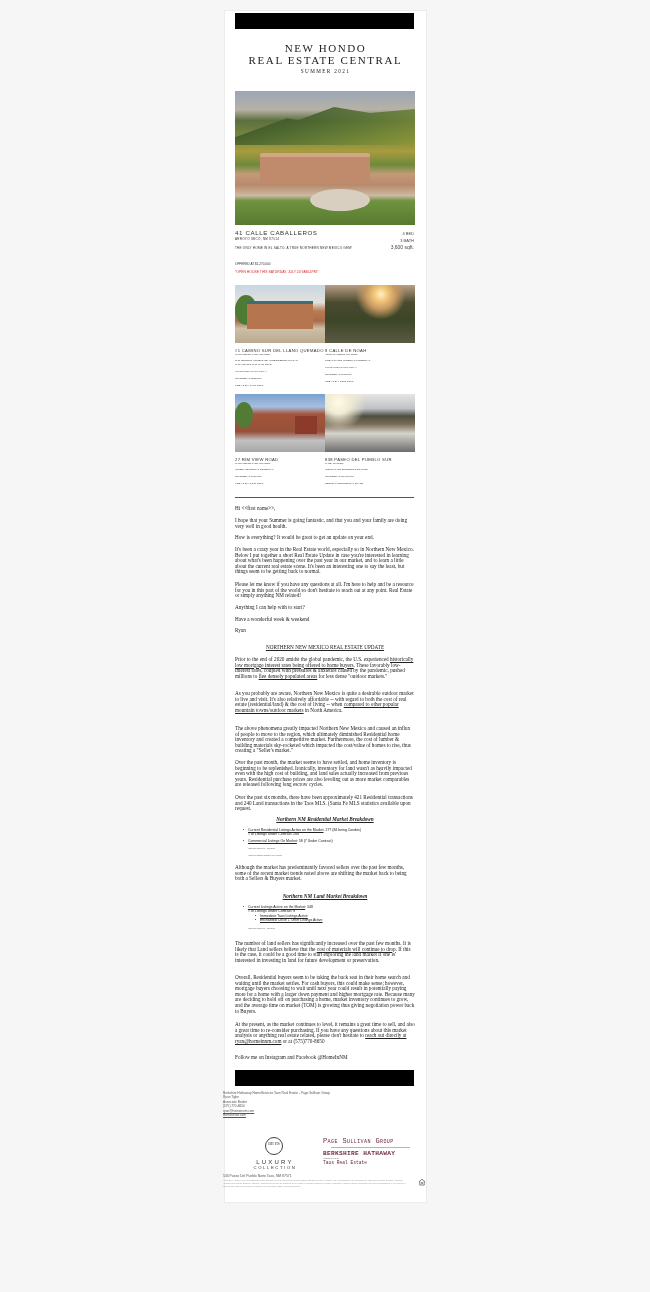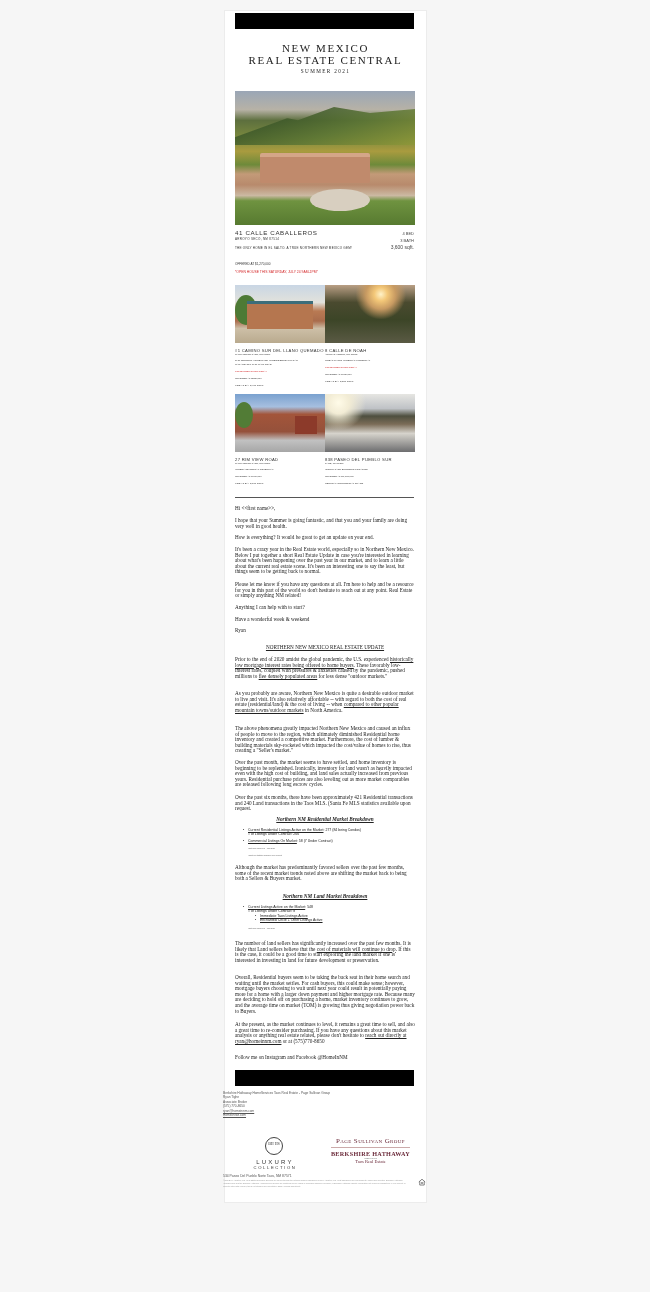--- a/index.html
+++ b/index.html
@@ -50,37 +50,37 @@
   .bullets { position: absolute; font-family: "Liberation Sans", sans-serif; font-size: 3.5px; line-height: 4.4px; color: #222; }
   .bullets .dot { position: absolute; left: -5px; }
   .bullets u { text-decoration: underline; }
   .note { font-size: 1.8px; color: #666; }
   .footer-small { position: absolute; left: 223px; font-family: "Liberation Sans", sans-serif; font-size: 3.2px; line-height: 4.4px; color: #555; }
   .footer-small a { color: #555; text-decoration: underline; }
   .logo-circle { position: absolute; left: 265px; top: 1137px; width: 18px; height: 18px; border: 1px solid #444; border-radius: 50%; font-family: "Liberation Serif", serif; font-size: 4px; text-align: center; line-height: 5px; padding-top: 3px; color: #333; }
   .luxury { position: absolute; left: 245px; top: 1159px; width: 60px; text-align: center; font-family: "Liberation Sans", sans-serif; color: #333; }
   .luxury .a { font-size: 6px; letter-spacing: 2.2px; }
   .luxury .b { font-size: 4.2px; letter-spacing: 1.6px; }
-  .psg { position: absolute; left: 323px; top: 1137px; width: 95px; text-align: center; font-family: Liberation Serif, serif; color: #6b2a3a; }
+  .psg { position: absolute; left: 323px; top: 1137px; width: 95px; font-family: Liberation Mono, monospace; color: #6b2a3a; }
   .psg .g { font-size: 7px; letter-spacing: .4px; font-variant: small-caps; }
   .psg .line { height: 1px; background: #caa; margin: 2px 8px; }
   .psg .bh { font-size: 6.2px; font-weight: bold; letter-spacing: .3px; }
   .psg .hs { font-size: 2.2px; color: #555; }
   .psg .tr { font-size: 4.6px; }
   .addr-foot { position: absolute; left: 223px; top: 1174px; font-family: "Liberation Sans", sans-serif; font-size: 3.4px; color: #555; }
   .legal { position: absolute; left: 223px; top: 1179px; width: 190px; font-family: "Liberation Sans", sans-serif; font-size: 1.9px; line-height: 3.2px; color: #999; }
   .house-icon { position: absolute; left: 418px; top: 1178px; width: 8px; height: 8px; }
 </style>
 </head>
 <body>
 
 <div class="card"></div>
 
 <div class="bar" style="top:13px"></div>
-<div class="title t1">NEW MEXICO</div>
+<div class="title t1">NEW HONDO</div>
 <div class="title t2">REAL ESTATE CENTRAL</div>
 <div class="title t3">SUMMER 2021</div>
 
 <div class="img hero">
   <div class="mtn"></div>
   <div class="house"></div>
   <div class="patio"></div>
 </div>
 <div class="label-xs addr-main">41 CALLE CABALLEROS</div>
 <div class="label-xs sub-main">ARROYO SECO, NM 87514</div>

